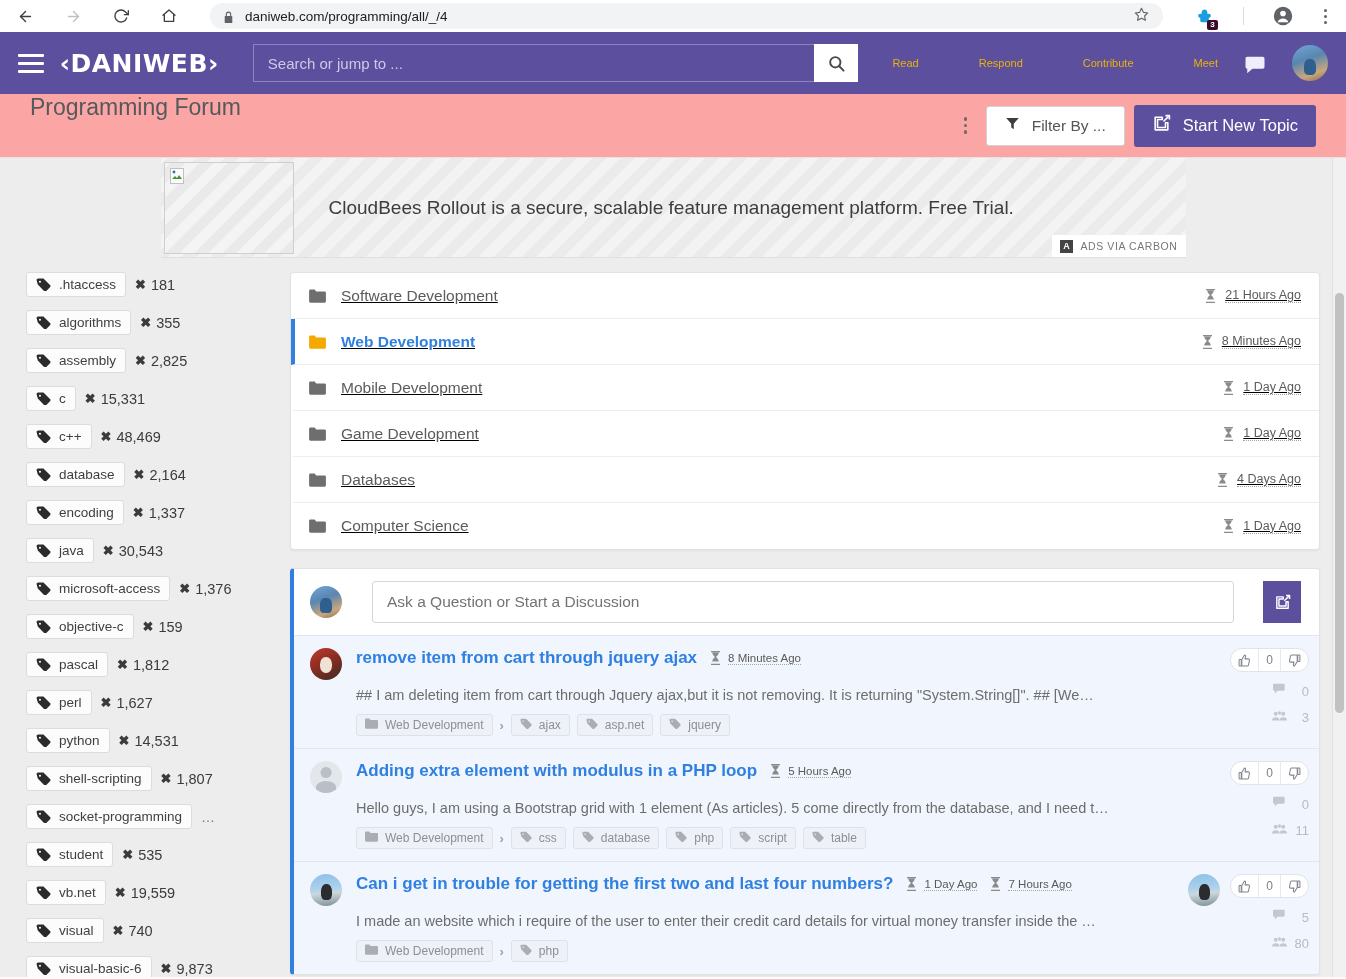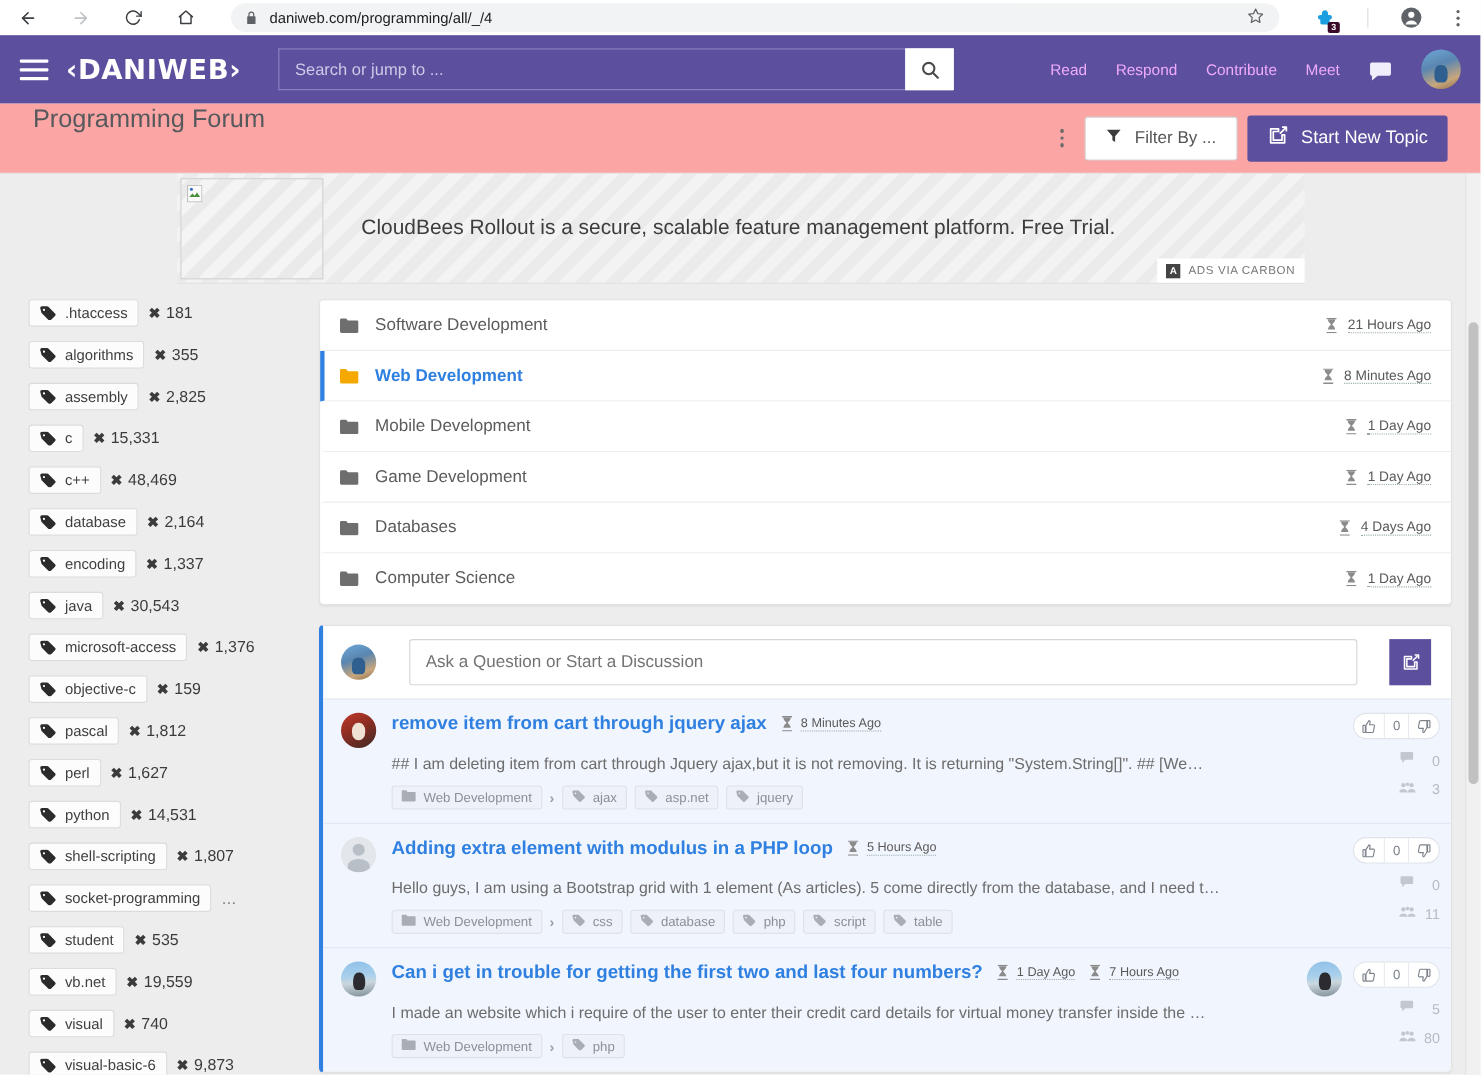--- a/index.html
+++ b/index.html
@@ -77,21 +77,21 @@
     padding: 0 14px; outline: none;
     font-family: "Liberation Sans", sans-serif;
   }
   .search-input::placeholder { color: #cfc9e8; }
   .search-btn {
     width: 44px; background: #fff; border: 1px solid #fff;
     display: flex; align-items: center; justify-content: center;
     cursor: pointer;
   }
   .header-nav { margin-left: auto; display: flex; align-items: center; gap: 26px; }
-  .header-nav a { color: #f0abfc; font-size: 14px; text-decoration: none; white-space: nowrap; }
+  .header-nav a { color: #eab308; font-size: 11px; text-decoration: none; white-space: nowrap; margin-left: 34px; }
   .chat-bubble { width: 22px; height: 17px; position: relative; }
   .avatar-hdr {
     width: 36px; height: 36px; border-radius: 50%;
     background: linear-gradient(160deg,#6ea8d8 0%,#5a86b0 40%,#c9a77c 75%,#8a6a4a 100%);
     overflow: hidden; position: relative; flex: 0 0 auto;
   }
   .avatar-hdr::after{
     content:""; position:absolute; left:32%; top:38%;
     width:36%; height:46%; border-radius:40% 40% 30% 30%;
     background:#2f5f8f;
@@ -174,21 +174,21 @@
   .tag-x { font-weight: bold; font-size: 13px; }
   .tag-ellipsis { color: #777; font-size: 14px; }
 
   .right-col { flex: 1 1 auto; margin-left: 24px; }
 
   
   .card {
     background: #fff; border: 1px solid #e2e2e2; border-radius: 4px;
     box-shadow: 0 1px 2px rgba(0,0,0,0.05);
   }
-  .forum-card { margin-bottom: 18px; overflow: hidden; }
+  .forum-card { margin-bottom: 18px; overflow: hidden; text-decoration: underline; }
   .forum-row {
     display: flex; align-items: center; height: 46px;
     padding: 0 18px 0 14px; border-bottom: 1px solid #ededed;
     border-left: 4px solid transparent; cursor: pointer;
   }
   .forum-row:last-child { border-bottom: none; }
   .forum-row.active { border-left-color: #2f80e0; }
   .folder-icon { width: 17px; height: 14px; flex: 0 0 auto; margin-right: 15px; }
   .forum-name { font-size: 15.5px; color: #5b5b5b; }
   .forum-row.active .forum-name { color: #2f80e0; font-weight: bold; }

